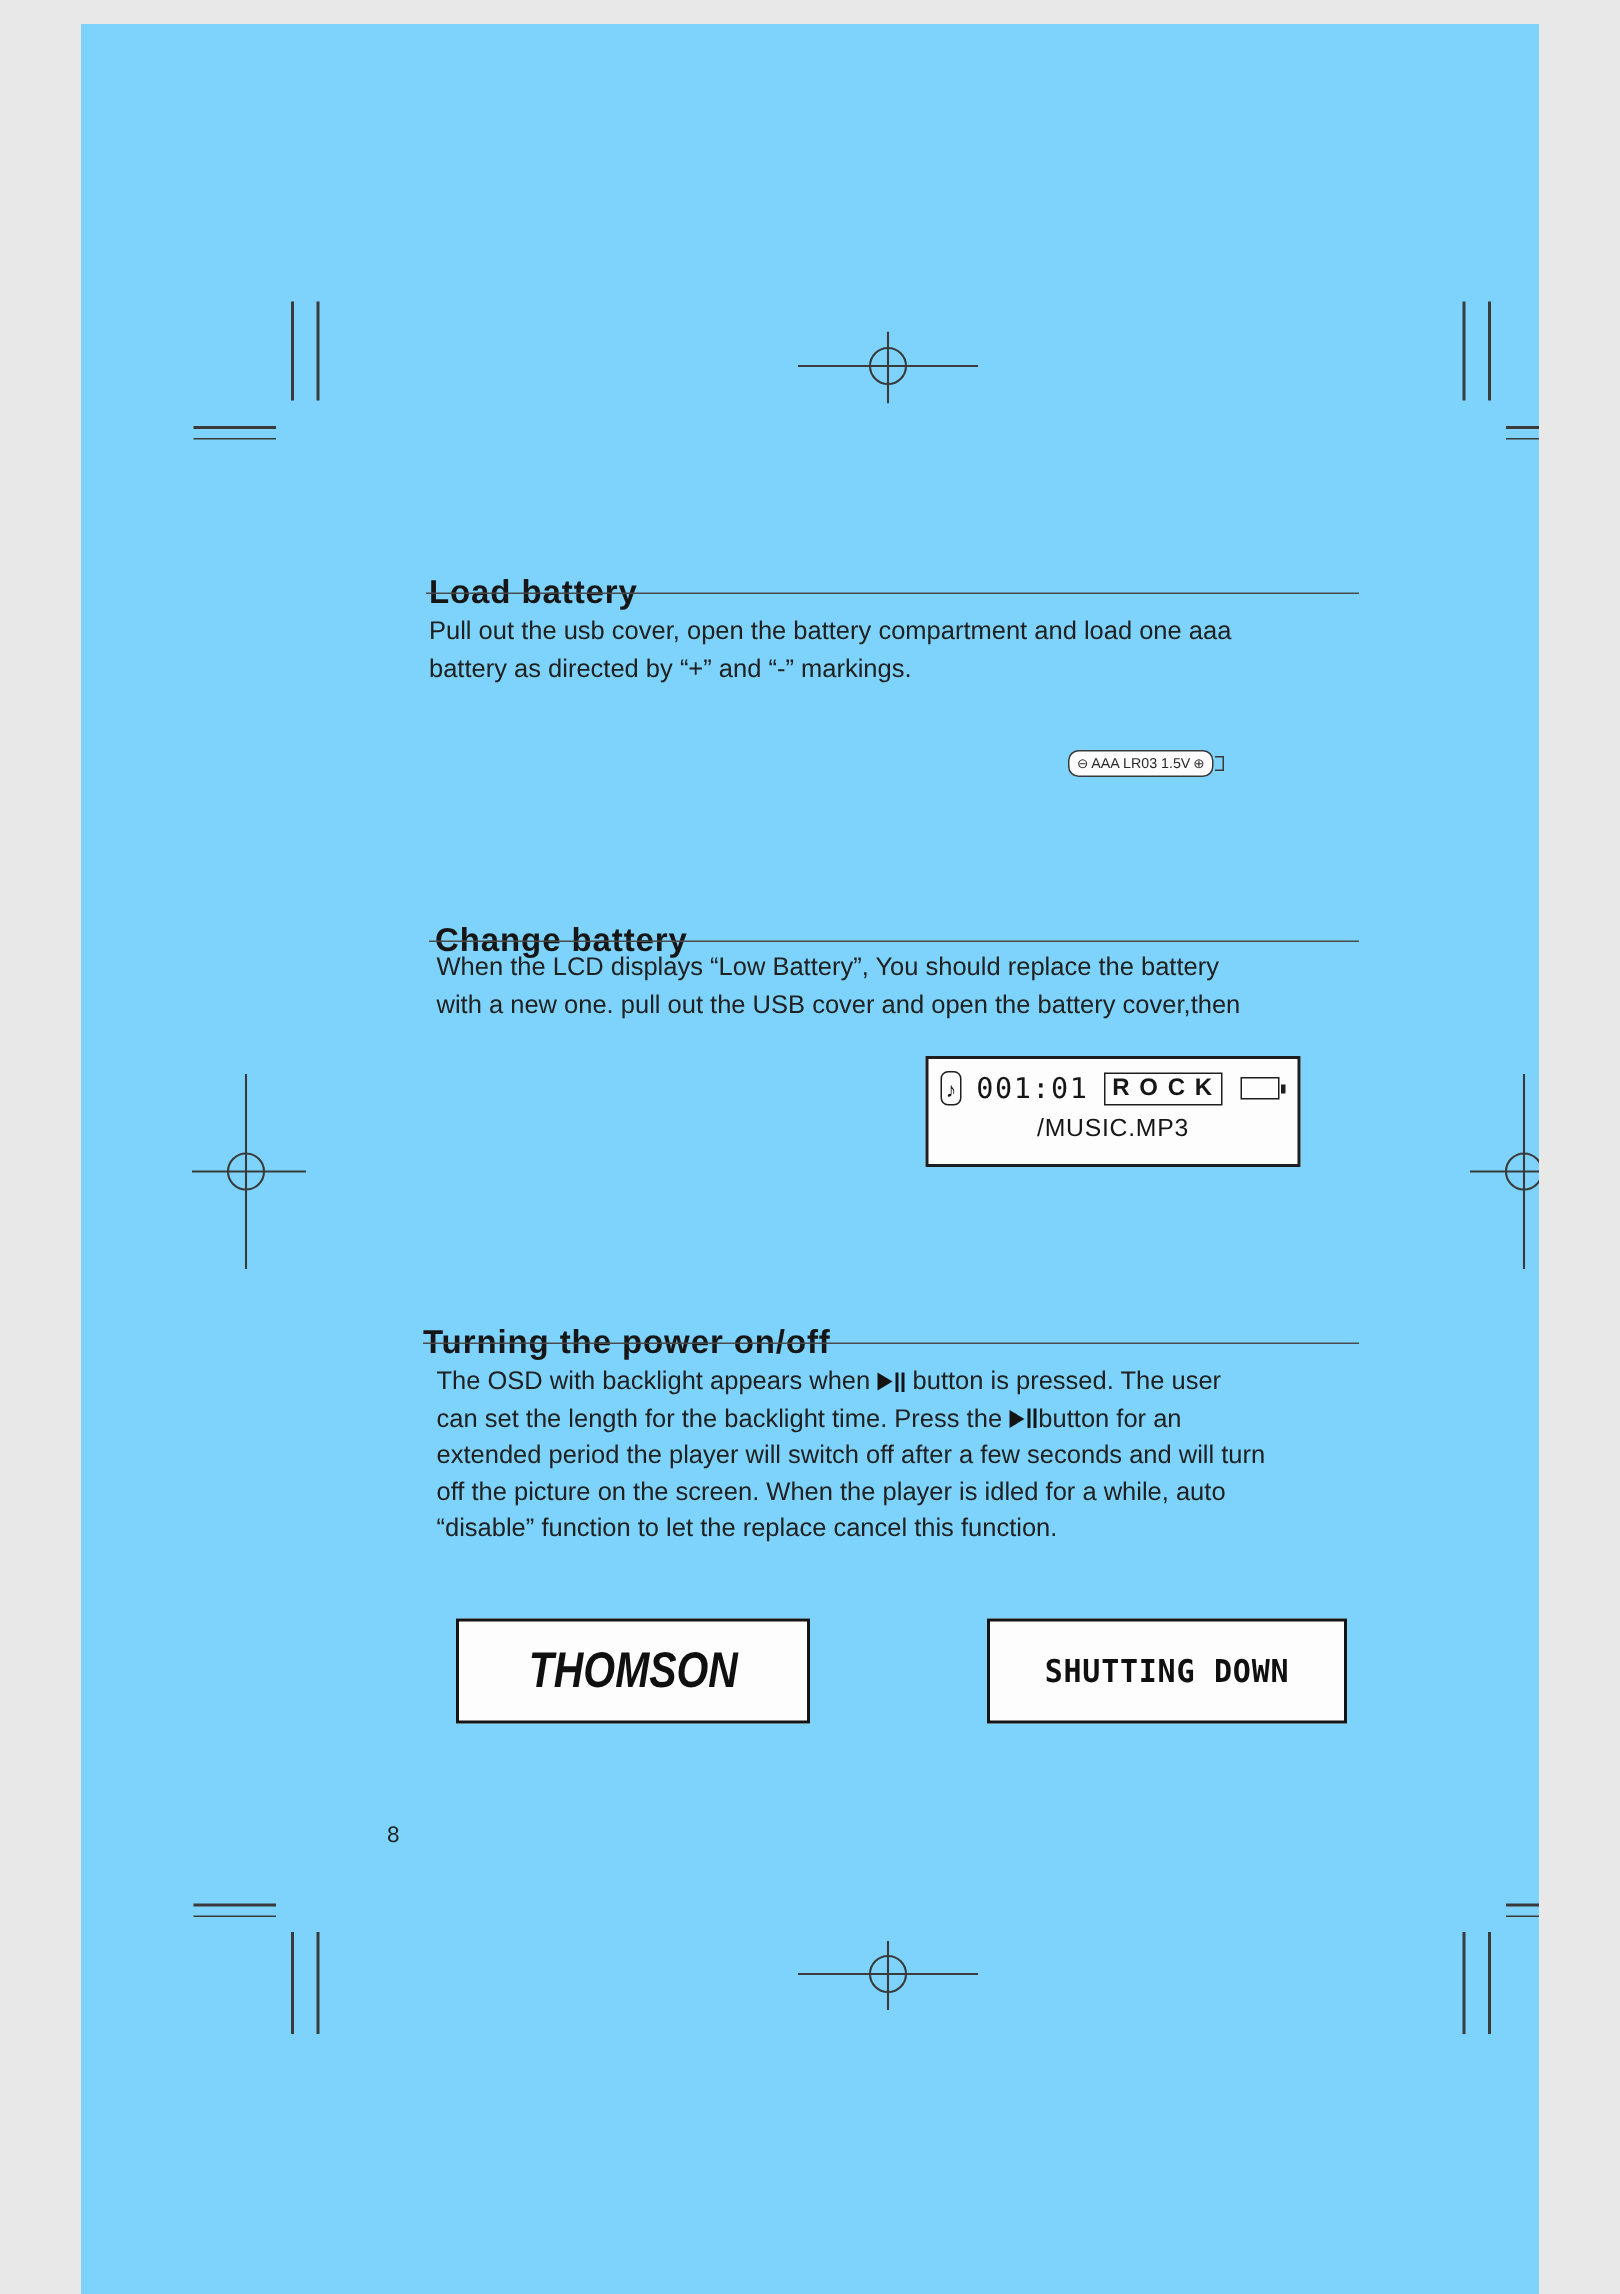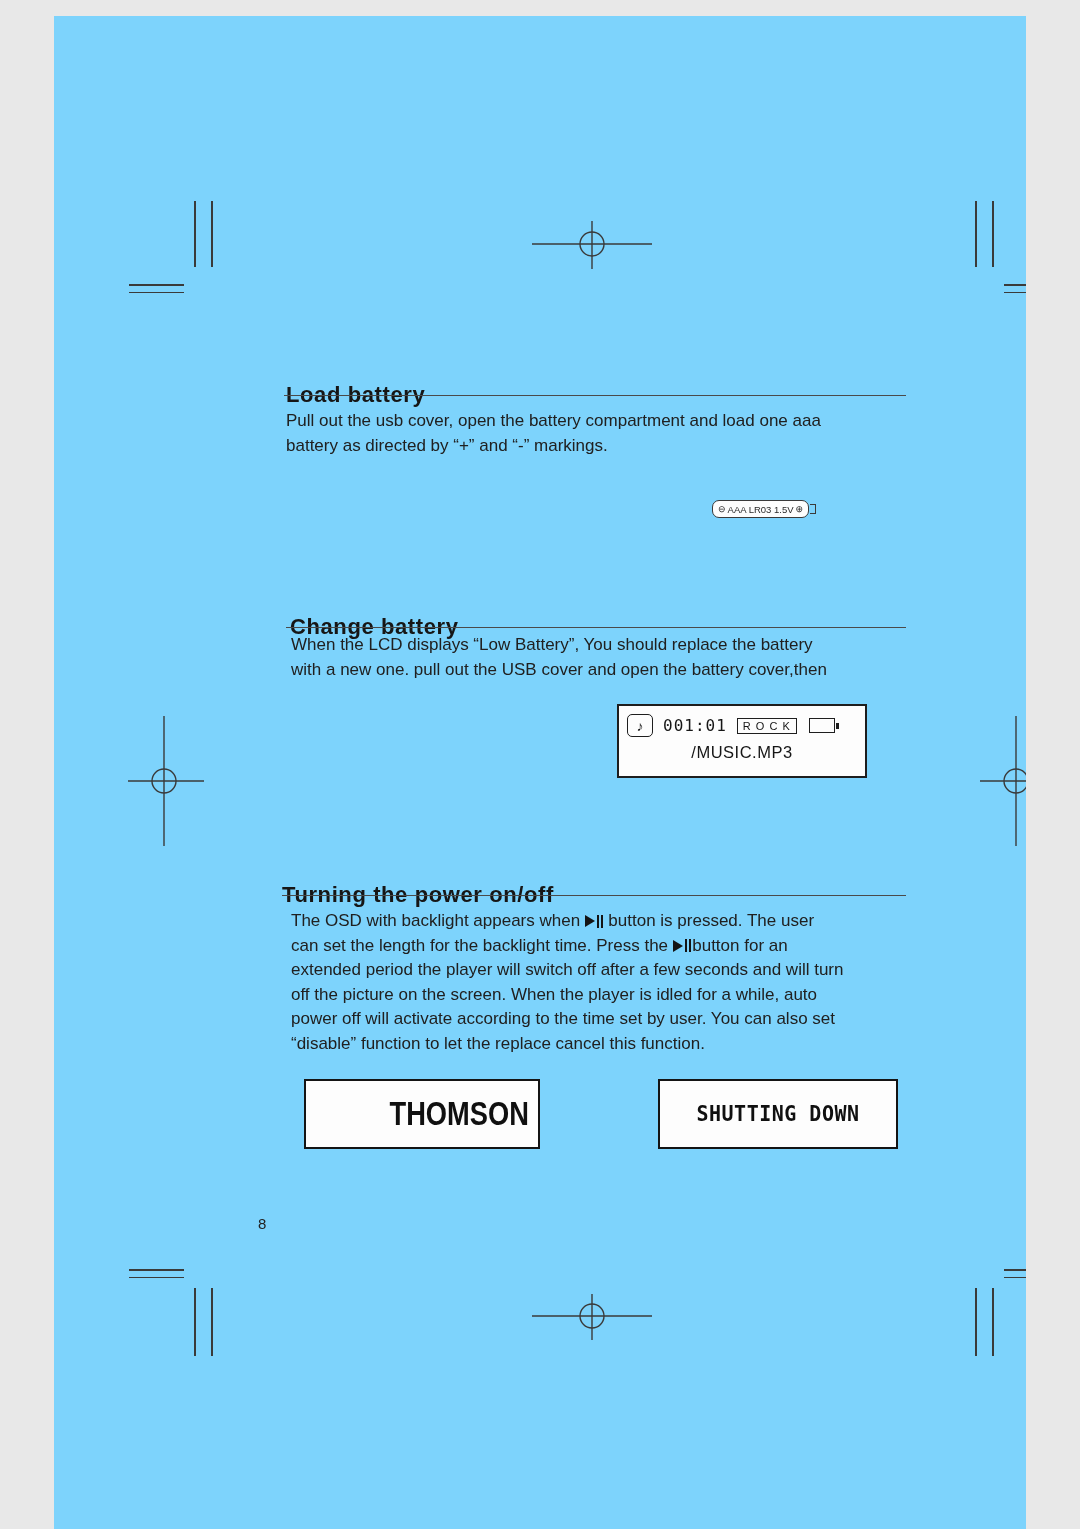--- a/index.html
+++ b/index.html
@@ -49,38 +49,39 @@
     padding:8px 8px 0 8px;box-sizing:border-box;
   }
   .lcd-row1{display:flex;align-items:center;gap:10px;}
   .lcd-note-box{
     display:inline-flex;align-items:center;justify-content:center;
     width:24px;height:21px;border:1.6px solid #1e1e1e;border-radius:5px;
     font-size:14px;font-weight:bold;color:#161616;
   }
   .lcd-time{
     font-family:"DejaVu Sans Mono", monospace;
-    font-size:16px;color:#161616;letter-spacing:1px;
+    font-size:19px;color:#161616;letter-spacing:1px;
   }
   .lcd-genre{
     border:1.6px solid #1e1e1e;
-    font-size:11px;font-weight:normal;letter-spacing:1px;
+    font-size:16px;font-weight:bold;letter-spacing:1px;
     padding:1px 5px;color:#161616;white-space:nowrap;
   }
   .lcd-batt{display:inline-flex;align-items:center;margin-left:2px;}
   .lcd-batt-body{width:24px;height:13px;border:1.6px solid #1e1e1e;}
   .lcd-batt-nub{width:3px;height:6px;background:#1e1e1e;margin-left:1px;}
   .lcd-row2{
     margin-top:6px;font-size:16.5px;color:#161616;letter-spacing:0.5px;text-align:center;
   }
   
   .brand-box{
     position:absolute;left:250px;top:1063px;width:232px;height:66px;
-    border:2.5px solid #141414;display:flex;align-items:center;justify-content:flex-end;
+    border:2.5px solid #141414;display:flex;align-items:center;justify-content:center;
     background:#fdfdfd;
+    font-style:italic;
   }
   .brand-text{
     font-size:31px;font-weight:bold;letter-spacing:0px;color:#101010;
     transform:scale(0.88,1.08);white-space:nowrap;
   }
   .shutdown-box{
     position:absolute;left:604px;top:1063px;width:236px;height:66px;
     border:2px solid #141414;display:flex;align-items:center;justify-content:center;
     background:#fdfdfd;
   }
@@ -191,21 +192,20 @@
     </div>
     <div class="bline">
       <span>can set the length for the backlight time. Press the</span><span class="pp-icon tight-right">
           <span class="pp-tri"></span>
           <span class="pp-bar"></span>
           <span class="pp-bar"></span>
         </span><span>button for an</span>
     </div>
     <div class="bline">extended period the player will switch off after a few seconds and will turn</div>
     <div class="bline">off the picture on the screen. When the player is idled for a while, auto</div>
-    <div class="bline">power off will activate according to the time set by user. You can also set</div>
     <div class="bline">“disable”  function to let the replace cancel this function.</div>
   </div>
 
   <div class="brand-box">
     <span class="brand-text">THOMSON</span>
   </div>
 
   <div class="shutdown-box">
     <span class="shutdown-text">SHUTTING DOWN</span>
   </div>

